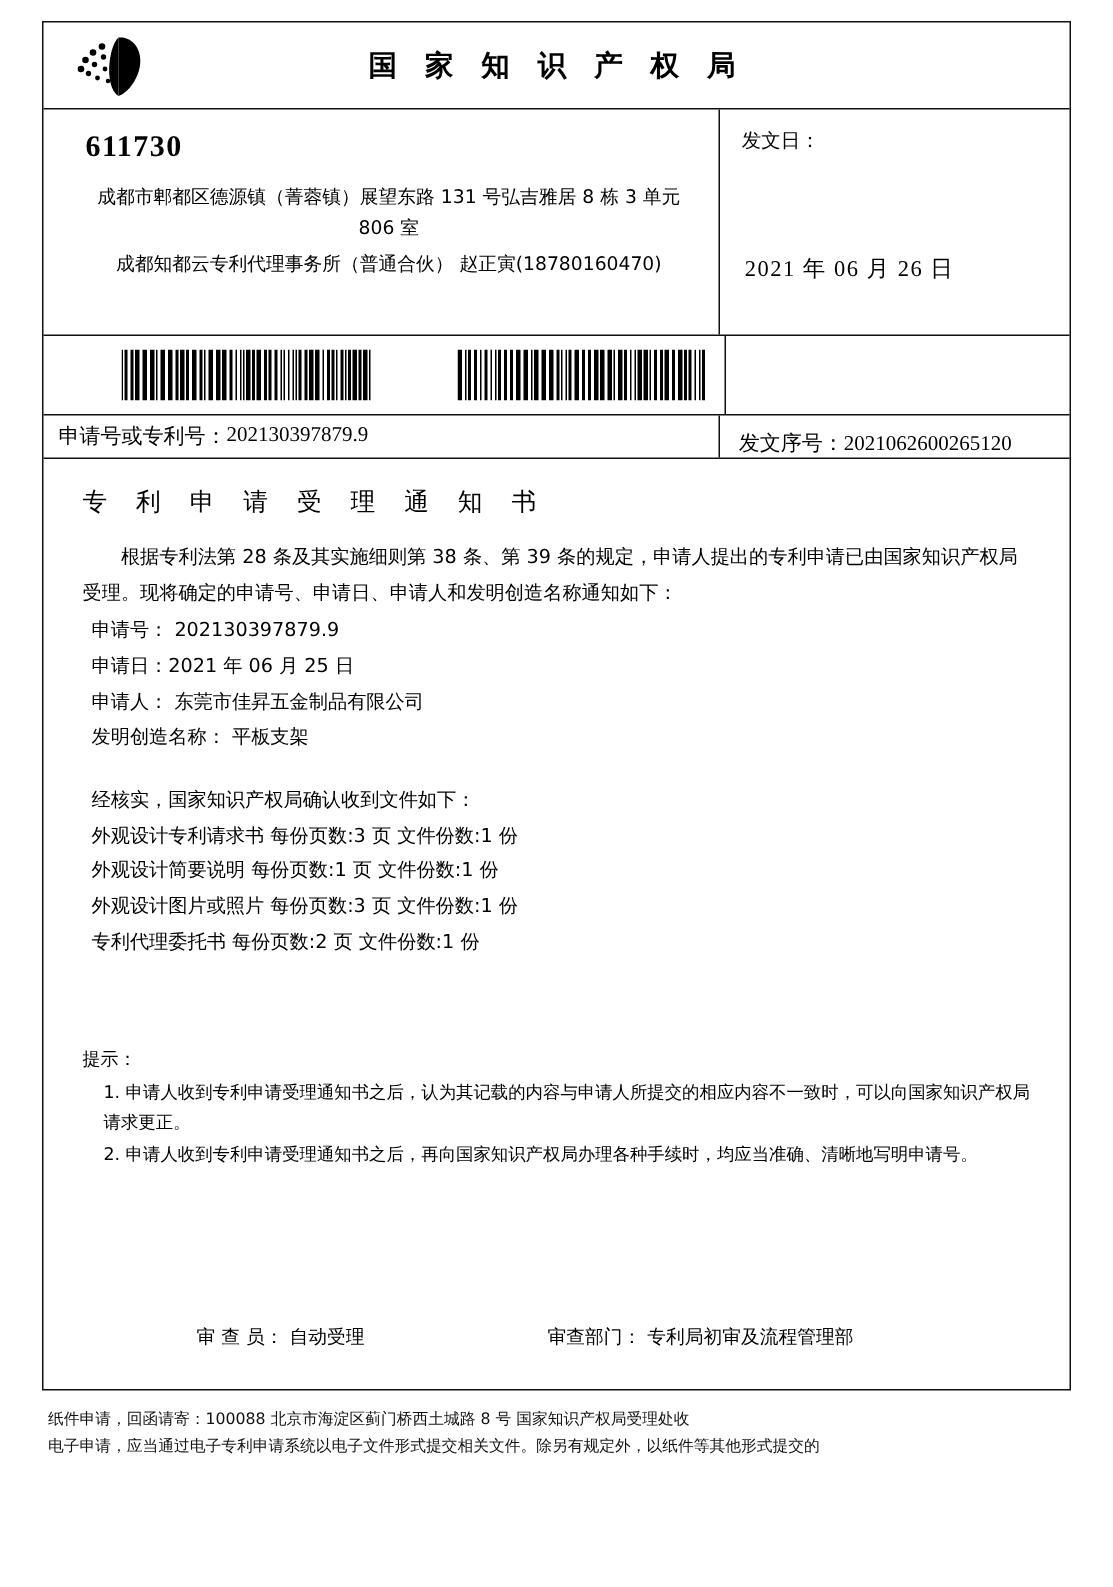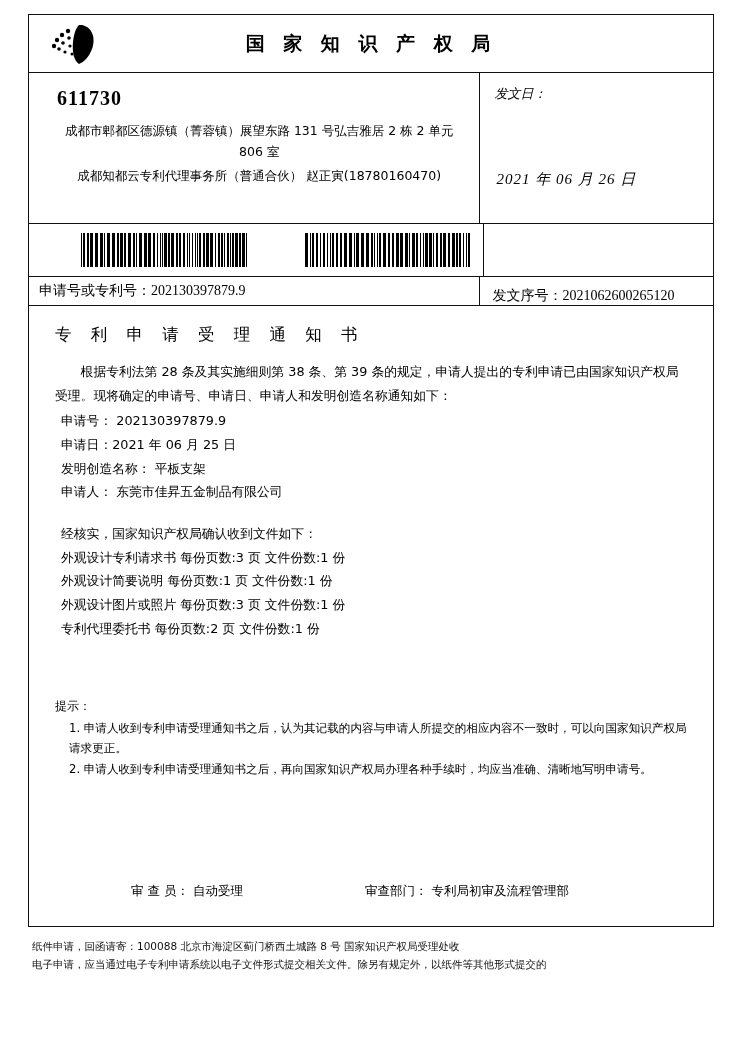--- a/index.html
+++ b/index.html
@@ -75,21 +75,20 @@
     line-height: 1.7;
     text-align: center;
     font-family: "DejaVu Sans", sans-serif;
   }
   .addr-line.second { margin-top: 2px; }
   .addr-right {
     flex: 1;
     box-sizing: border-box;
     padding: 12px 14px;
     position: relative;
-    font-style: italic;
   }
   .issue-label {
     font-size: 13px;
     font-family: "DejaVu Sans", sans-serif;
   }
   .issue-date {
     position: absolute;
     left: 16px;
     bottom: 34px;
     font-size: 15px;
@@ -245,21 +244,21 @@
             <circle cx="26" cy="32" r="1.5"></circle>
           </g>
         </svg>
       </div>
       <div class="office-title">国 家 知 识 产 权 局</div>
     </div>
 
     <div class="addr-row">
       <div class="addr-left">
         <div class="zip">611730</div>
-        <div class="addr-line">成都市郫都区德源镇（菁蓉镇）展望东路 131 号弘吉雅居 2 栋 2 单元</div>
+        <div class="addr-line">成都市郫都区德源镇（菁蓉镇）展望东路 131 号弘吉雅居 8 栋 3 单元</div>
         <div class="addr-line">806 室</div>
         <div class="addr-line second">成都知都云专利代理事务所（普通合伙）  赵正寅(18780160470)</div>
       </div>
       <div class="addr-right">
         <div class="issue-label">发文日：</div>
         <div class="issue-date">2021 年 06 月 26 日</div>
       </div>
     </div>
 
     <div class="barcode-row">
@@ -374,22 +373,22 @@
         <span>发文序号：</span><span class="num-val">2021062600265120</span>
       </div>
     </div>
 
     <div class="body">
       <div class="doc-title">专 利 申 请 受 理 通 知 书</div>
       <p class="para">根据专利法第 28 条及其实施细则第 38 条、第 39 条的规定，申请人提出的专利申请已由国家知识产权局受理。现将确定的申请号、申请日、申请人和发明创造名称通知如下：</p>
 
       <div class="field-line">申请号：  202130397879.9</div>
       <div class="field-line">申请日：2021 年 06 月 25 日</div>
+      <div class="field-line">申请人：  东莞市佳昇五金制品有限公司</div>
       <div class="field-line">发明创造名称：  平板支架</div>
-      <div class="field-line">申请人：  东莞市佳昇五金制品有限公司</div>
 
       <div class="field-line gap-block">经核实，国家知识产权局确认收到文件如下：</div>
       <div class="field-line">外观设计专利请求书 每份页数:3 页 文件份数:1 份</div>
       <div class="field-line">外观设计简要说明 每份页数:1 页 文件份数:1 份</div>
       <div class="field-line">外观设计图片或照片 每份页数:3 页 文件份数:1 份</div>
       <div class="field-line">专利代理委托书 每份页数:2 页 文件份数:1 份</div>
 
       <div class="tips">
         <div class="tips-title">提示：</div>
         <div class="tip-item">1. 申请人收到专利申请受理通知书之后，认为其记载的内容与申请人所提交的相应内容不一致时，可以向国家知识产权局请求更正。</div>

